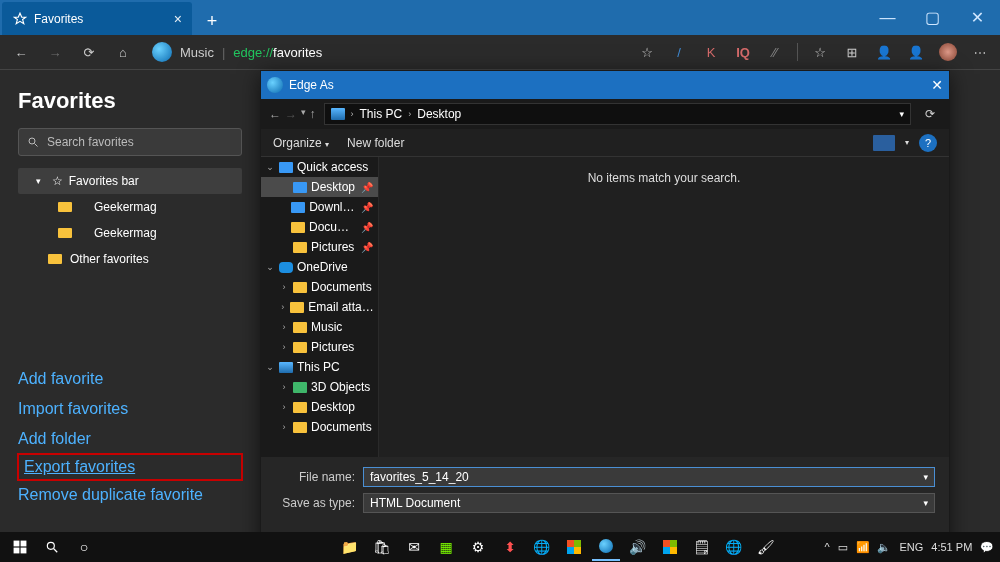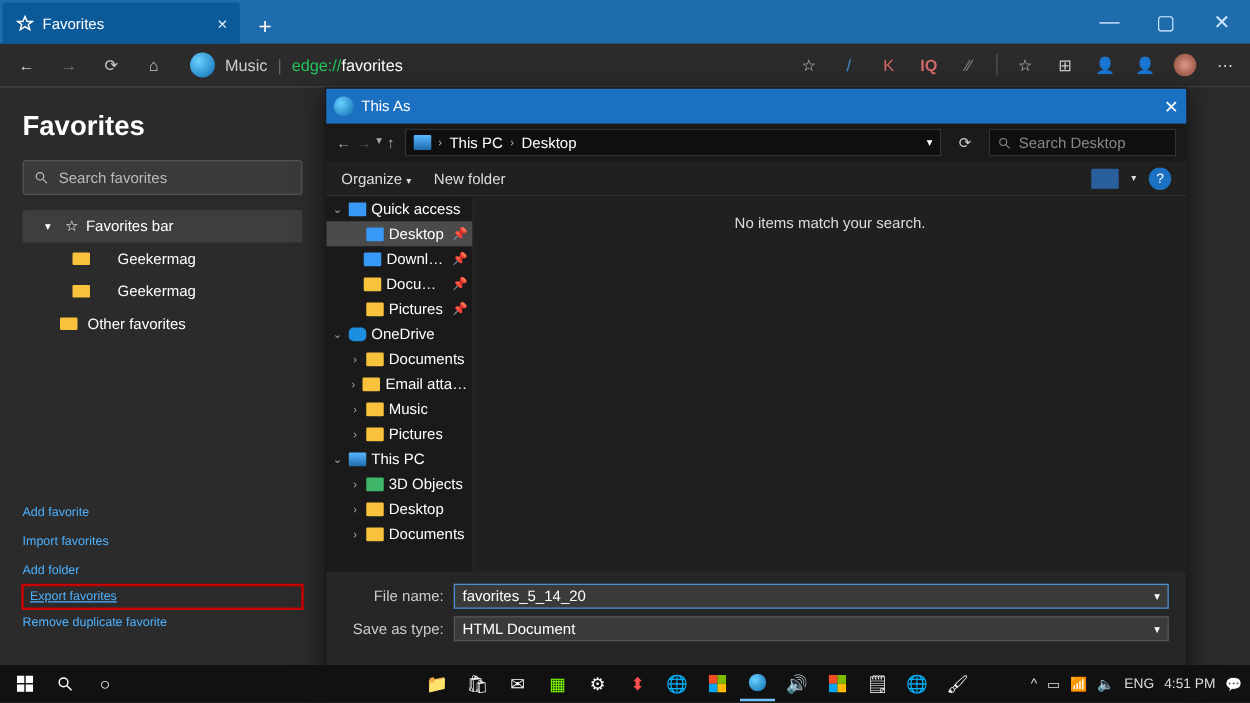--- a/index.html
+++ b/index.html
@@ -28,21 +28,21 @@
 .sidepanel { width: 260px; padding: 18px 18px 8px 18px; display: flex; flex-direction: column; }
 .sidepanel h1 { font-size: 22px; font-weight: 600; margin-bottom: 14px; }
 .search-fav { background: #3a3a3a; border: 1px solid #555; border-radius: 3px; padding: 6px 8px; display: flex; align-items: center; gap: 8px; font-size: 12px; color: #bbb; margin-bottom: 12px; }
 .fav-tree { font-size: 12px; }
 .fav-tree .node { display: flex; align-items: center; gap: 6px; padding: 6px 6px; border-radius: 2px; }
 .fav-tree .node.sel { background: #3e3e3e; }
 .fav-tree .folder-ico { width: 14px; height: 10px; background: #f8c23c; border-radius: 1px; display: inline-block; margin-right: 2px; }
 .fav-tree .child { margin-left: 34px; gap: 20px; }
 .fav-tree .caret { font-size: 9px; width: 10px; display: inline-block; }
 .fav-tree .star-o { font-size: 12px; }
-.links-bottom { margin-top: auto; font-size: 10px; padding-bottom: 14px; }
+.links-bottom { margin-top: auto; font-size: 16px; padding-bottom: 14px; }
 .links-bottom a { display: block; color: #4db2ff; text-decoration: none; padding: 6px 0; }
 .links-bottom a.highlight { outline: 2px solid #c80000; outline-offset: -1px; padding: 4px 6px; text-decoration: underline; }
 
 .main-pane { flex: 1; position: relative; background: #2b2b2b; padding: 12px; }
 .dialog { position: absolute; top: 0; left: 0; width: 690px; background: #202020; border: 1px solid #1a1a1a; box-shadow: 0 4px 20px rgba(0,0,0,.6); }
 .dialog .titlebar { height: 28px; background: #1c70c1; display: flex; align-items: center; padding: 0 6px; font-size: 12px; color: #fff; }
 .dialog .titlebar .globe { width: 16px; height: 16px; border-radius: 50%; background: radial-gradient(circle at 35% 35%, #6ad1ff, #0b6ab0); margin-right: 6px; }
 .dialog .titlebar .dclose { margin-left: auto; font-size: 14px; }
 
 .dialog .navbar { height: 30px; display: flex; align-items: center; padding: 0 8px; gap: 8px; font-size: 12px; background: #1a1a1a; }
@@ -178,46 +178,39 @@
       <a>Add folder</a>
       <a class="highlight">Export favorites</a>
       <a>Remove duplicate favorite</a>
     </div>
   </div>
 
   <div class="main-pane">
     <div class="dialog">
       <div class="titlebar">
         <span class="globe"></span>
-        <span>This As</span>
+        <span>Edge As</span>
         <span class="dclose">✕</span>
       </div>
       <div class="navbar">
         <div class="navarrows">
           <span>←</span>
           <span style="opacity:.4">→</span>
           <span style="font-size:9px">▾</span>
           <span>↑</span>
         </div>
         <div class="crumb-bar">
           <span class="pc-ico"></span>
           <span class="chev">›</span>
           <span>This PC</span>
           <span class="chev">›</span>
           <span>Desktop</span>
           <span style="margin-left:auto;font-size:9px">▾</span>
         </div>
         <div class="refresh">⟳</div>
-        <div class="dlg-search">
-          <svg width="11" height="11" viewBox="0 0 24 24">
-              <circle cx="10" cy="10" r="6" fill="none" stroke="#888" stroke-width="2"></circle>
-              <line x1="15" y1="15" x2="21" y2="21" stroke="#888" stroke-width="2"></line>
-            </svg>
-          <span>Search Desktop</span>
-        </div>
       </div>
       <div class="cmdbar">
         <span><span>Organize</span> <span style="font-size:8px">▾</span></span>
         <span>New folder</span>
         <div class="right">
           <span class="view-btn"></span>
           <span style="font-size:8px">▾</span>
           <span class="help">?</span>
         </div>
       </div>

